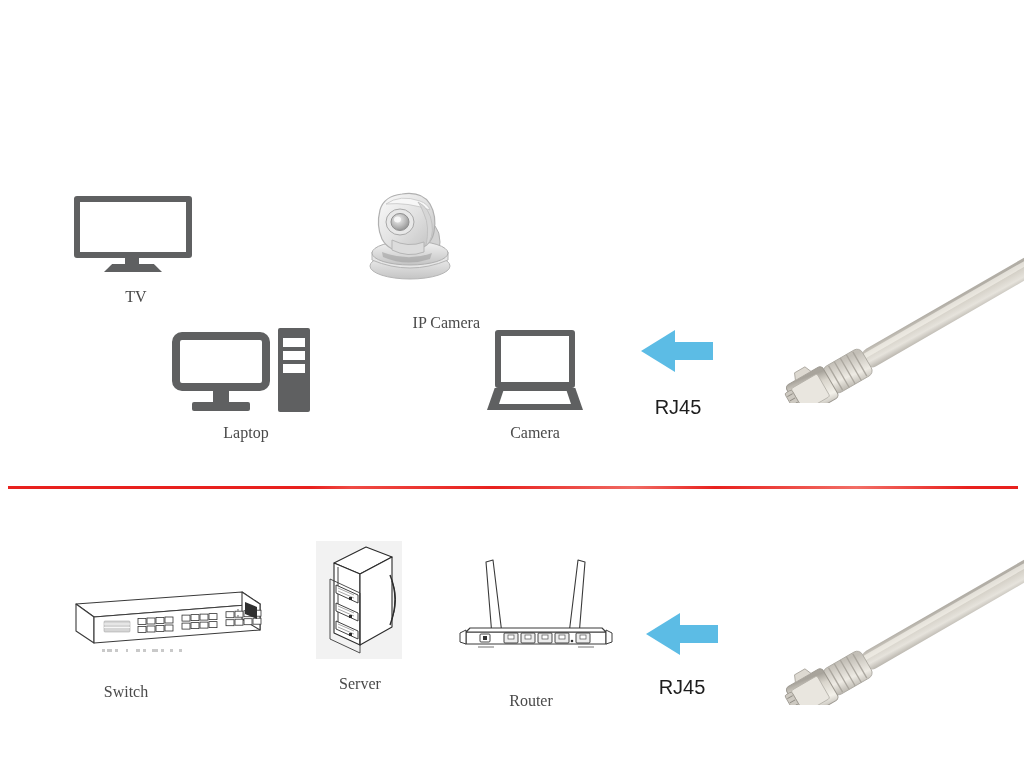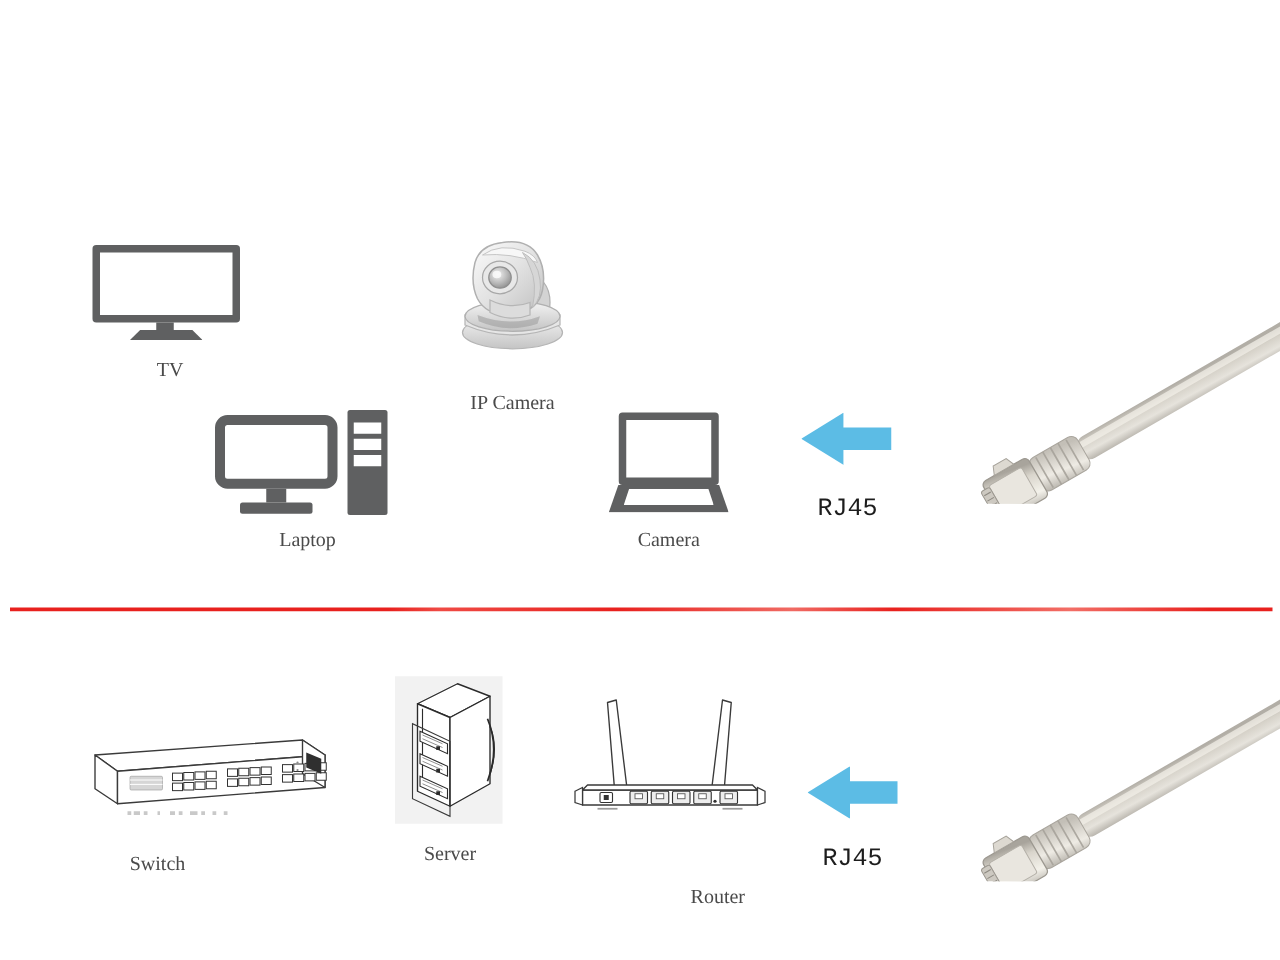--- a/index.html
+++ b/index.html
@@ -33,21 +33,21 @@
   }
 
   
   .item{position:absolute;}
   .label{
     color:#4a4a4a;font-size:16px;text-align:center;white-space:nowrap;
     font-family:Liberation Serif, serif;
   }
   .label-serif{
     color:#1d1d1d;font-size:20px;text-align:center;white-space:nowrap;
-    font-family:Liberation Mono, monospace;
+    font-family:Liberation Sans, sans-serif;
   }
 
   
   .tv{position:absolute;left:74px;top:196px;width:124px;height:80px;}
   .tv-screen{
     position:absolute;left:0;top:0;width:118px;height:62px;
     border:6px solid #5f6061;border-radius:3px;background:#fff;box-sizing:border-box;
   }
   .tv-neck{
     position:absolute;left:51px;top:62px;width:14px;height:9px;background:#5f6061;
@@ -153,21 +153,21 @@
       <path d="M60 12 q12 6 14 22 q2 14 -6 22 q4 -20 -2 -32 q-3 -8 -6 -12 z" fill="#d6d6d6" stroke="#bdbdbd" stroke-width="0.8"></path>
 
       <ellipse cx="42" cy="32" rx="14" ry="13" fill="#e8e8e8" stroke="#a8a8a8" stroke-width="1"></ellipse>
       <ellipse cx="42" cy="32" rx="9" ry="8.5" fill="url(#lensG)" stroke="#909090" stroke-width="1"></ellipse>
       <ellipse cx="39.5" cy="29.5" rx="3.5" ry="3" fill="#fafafa" opacity="0.85"></ellipse>
 
       <path d="M34 50 q16 8 32 2 l0 10 q-16 6 -32 -2 z" fill="#dcdcdc" stroke="#b5b5b5" stroke-width="1"></path>
 
       <path d="M24 62 q26 10 50 1 l-2 6 q-24 8 -47 -2 z" fill="#9a9a9a" opacity="0.55"></path>
     </svg>
-    <div class="label" style="position:absolute;left:340px;top:314px;width:140px;">IP Camera</div>
+    <div class="label" style="position:absolute;left:340px;top:314px;width:140px;text-align:right;">IP Camera</div>
   </div>
 
   <div class="item" style="left:0;top:0;">
     <div class="desktop">
       <div class="dt-mon"></div>
       <div class="dt-neck"></div>
       <div class="dt-foot"></div>
       <div class="dt-tower">
         <div class="dt-bay b1"></div>
         <div class="dt-bay b2"></div>
@@ -398,21 +398,21 @@
       <rect x="120" y="85" width="14" height="10" rx="1" fill="#ededed" stroke="#333" stroke-width="0.9"></rect>
       <rect x="124" y="87" width="6" height="4" fill="#ffffff" stroke="#555" stroke-width="0.7"></rect>
 
       <circle cx="116" cy="93" r="1.3" fill="#333"></circle>
 
       <g stroke="#9a9a9a" stroke-width="1.4">
         <line x1="22" y1="99" x2="38" y2="99"></line>
           <line x1="122" y1="99" x2="138" y2="99"></line>
       </g>
     </svg>
-    <div class="label" style="position:absolute;left:466px;top:709px;width:130px;text-align:right;">Router</div>
+    <div class="label" style="position:absolute;left:466px;top:692px;width:130px;">Router</div>
   </div>
 
   <div class="arrow" style="left:646px;top:613px;">
     <div class="arrow-tail"></div>
     <div class="arrow-head"></div>
   </div>
   <div class="label-serif" style="position:absolute;left:632px;top:676px;width:100px;">RJ45</div>
 
   <svg class="cable" style="left:780px;top:540px;" width="250" height="165" viewBox="0 0 250 165">
     <defs>

